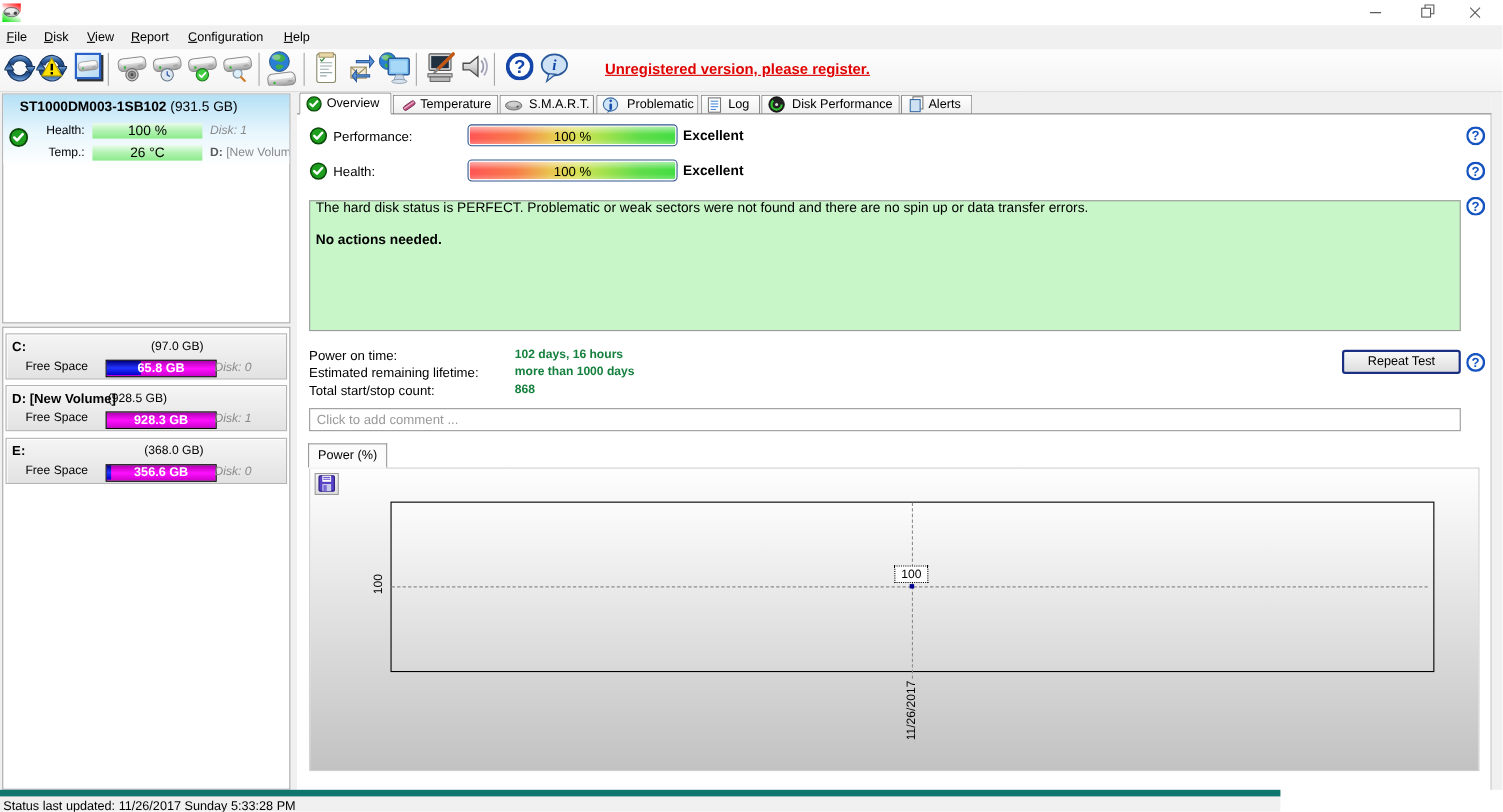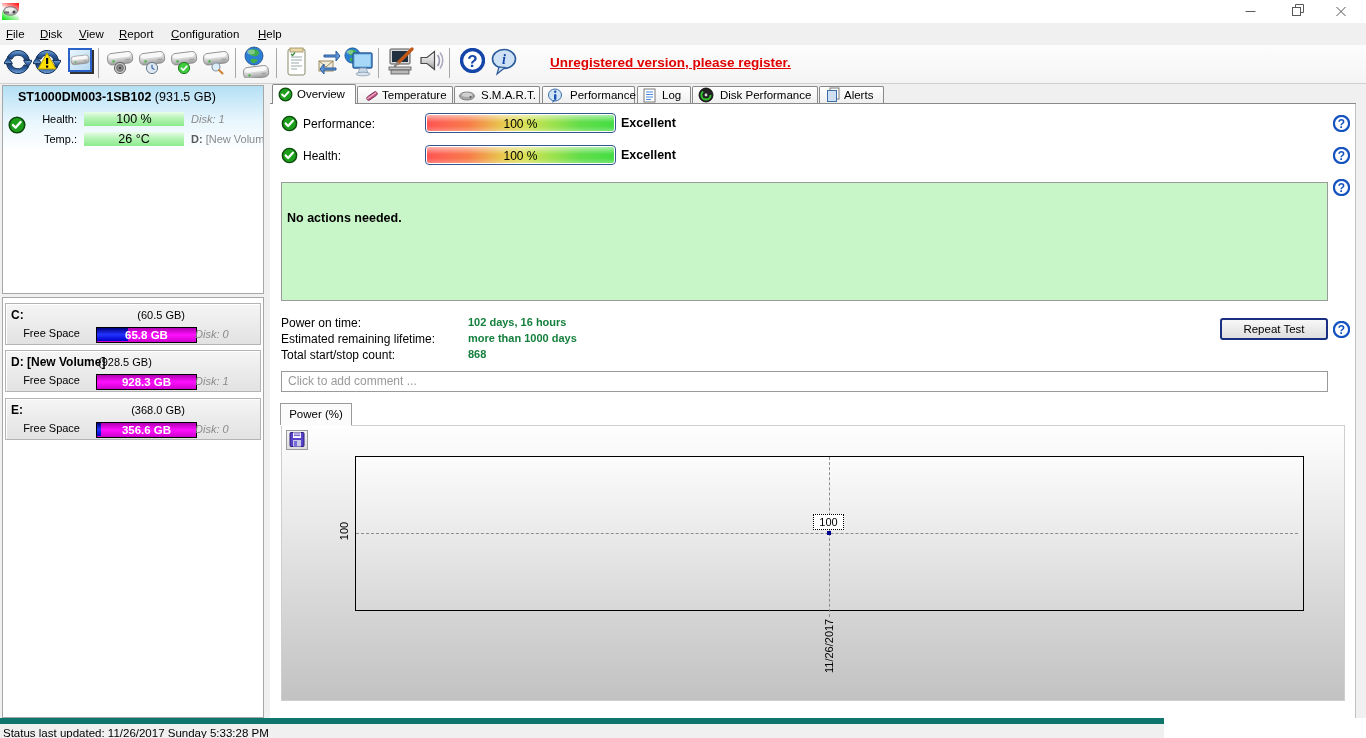--- a/index.html
+++ b/index.html
@@ -258,21 +258,21 @@
       <div class="gbar" style="top:26px">100 %</div>
       <div class="vdisk" style="top:27px;left:188px">Disk: 1</div>
       <div class="vfree" style="top:47px">Temp.:</div>
       <div class="gbar" style="top:46px">26 °C</div>
       <div style="position:absolute;left:188px;top:47px;font-size:11px;color:#8a8a8a;white-space:nowrap"><b style="color:#5a5a5a">D:</b> [New Volume]</div>
     </div>
   </div>
   <div id="volpanel">
     <div class="volitem" style="top:5px">
       <div class="vname">C:</div>
-      <div class="vsize" style="left:99px;width:80px;text-align:right">(60.5 GB)</div>
+      <div class="vsize" style="left:99px;width:80px;text-align:right">(97.0 GB)</div>
       <div class="vfree" style="top:23px">Free Space</div>
       <div class="vbar" style="top:23px">
         <div style="position:absolute;left:0;top:0;width:31px;height:13px;background:linear-gradient(#000080,#2233ff 50%,#0000c8)"></div>
         <div class="vbartxt">65.8 GB</div>
       </div>
       <div class="vdisk" style="top:24px">Disk: 0</div>
     </div>
     <div class="volitem" style="top:52px">
       <div class="vname">D: [New Volume]</div>
       <div class="vsize" style="left:92px;width:80px;text-align:left">(928.5 GB)</div>
@@ -322,21 +322,21 @@
     <ellipse cx="8" cy="3.8" rx="5.4" ry="2.2" fill="#d0d0d0"></ellipse>
     <circle cx="11.5" cy="6" r="1" fill="#555"></circle>
   </svg>
   <span class="tablabel" style="left:481px;top:89px;font-size:12px;z-index:5">S.M.A.R.T.</span>
   <svg class="abs" style="left:547px;top:88px;z-index:5" width="16" height="16" viewBox="0 0 16 16">
     <ellipse cx="8" cy="7" rx="6.5" ry="6" fill="#cfe4f7" stroke="#3a6ea5" stroke-width="1"></ellipse>
     <path d="M6 12 L5 15 L9 12 Z" fill="#3a6ea5"></path>
     <rect x="7" y="2.5" width="2.4" height="2.4" rx="1.2" fill="#1a50b0"></rect>
     <rect x="7" y="6" width="2.4" height="6" rx="1.2" fill="#1a50b0"></rect>
   </svg>
-  <span class="tablabel" style="left:570px;top:89px;font-size:12px;z-index:5">Performance</span>
+  <span class="tablabel" style="left:570px;top:89px;font-size:12px;z-index:5">Problematic</span>
   <svg class="abs" style="left:643px;top:88px;z-index:5" width="14" height="15" viewBox="0 0 14 15">
     <rect x="1" y="1" width="11" height="13" fill="#fff" stroke="#787878" stroke-width="1"></rect>
     <rect x="3" y="3.5" width="7" height="1" fill="#4a8ae0"></rect>
     <rect x="3" y="6" width="7" height="1" fill="#4a8ae0"></rect>
     <rect x="3" y="8.5" width="7" height="1" fill="#4a8ae0"></rect>
     <rect x="3" y="11" width="5" height="1" fill="#4a8ae0"></rect>
   </svg>
   <span class="tablabel" style="left:662px;top:89px;font-size:12px;z-index:5">Log</span>
   <svg class="abs" style="left:698px;top:87px;z-index:5" width="16" height="16" viewBox="0 0 16 16">
     <circle cx="8" cy="8" r="7" fill="#222" stroke="#000" stroke-width="0.8"></circle>
@@ -365,20 +365,21 @@
     <path d="M5.5 10 L8.4 12.9 L14 6.7" fill="none" stroke="#fff" stroke-width="2.6" stroke-linecap="round" stroke-linejoin="round"></path>
   </svg>
   <div class="rowlabel" style="left:303px;top:149px">Health:</div>
   <div class="pbar" style="top:145px">
     <div class="fill"></div>
     <div class="pbartxt">100 %</div>
   </div>
   <div class="excellent" style="left:621px;top:148px">Excellent</div>
 
   <div id="greenbox">
+    <div style="position:absolute;left:5px;top:-1px">The hard disk status is PERFECT. Problematic or weak sectors were not found and there are no spin up or data transfer errors.</div>
     <div style="position:absolute;left:5px;top:28px;font-weight:bold">No actions needed.</div>
   </div>
 
   <div class="plabel" style="top:316px">Power on time:</div>
   <div class="pvalue" style="top:316px">102 days, 16 hours</div>
   <div class="plabel" style="top:332px">Estimated remaining lifetime:</div>
   <div class="pvalue" style="top:332px">more than 1000 days</div>
   <div class="plabel" style="top:348px">Total start/stop count:</div>
   <div class="pvalue" style="top:348px">868</div>
   <div id="repeatbtn">Repeat Test</div>

